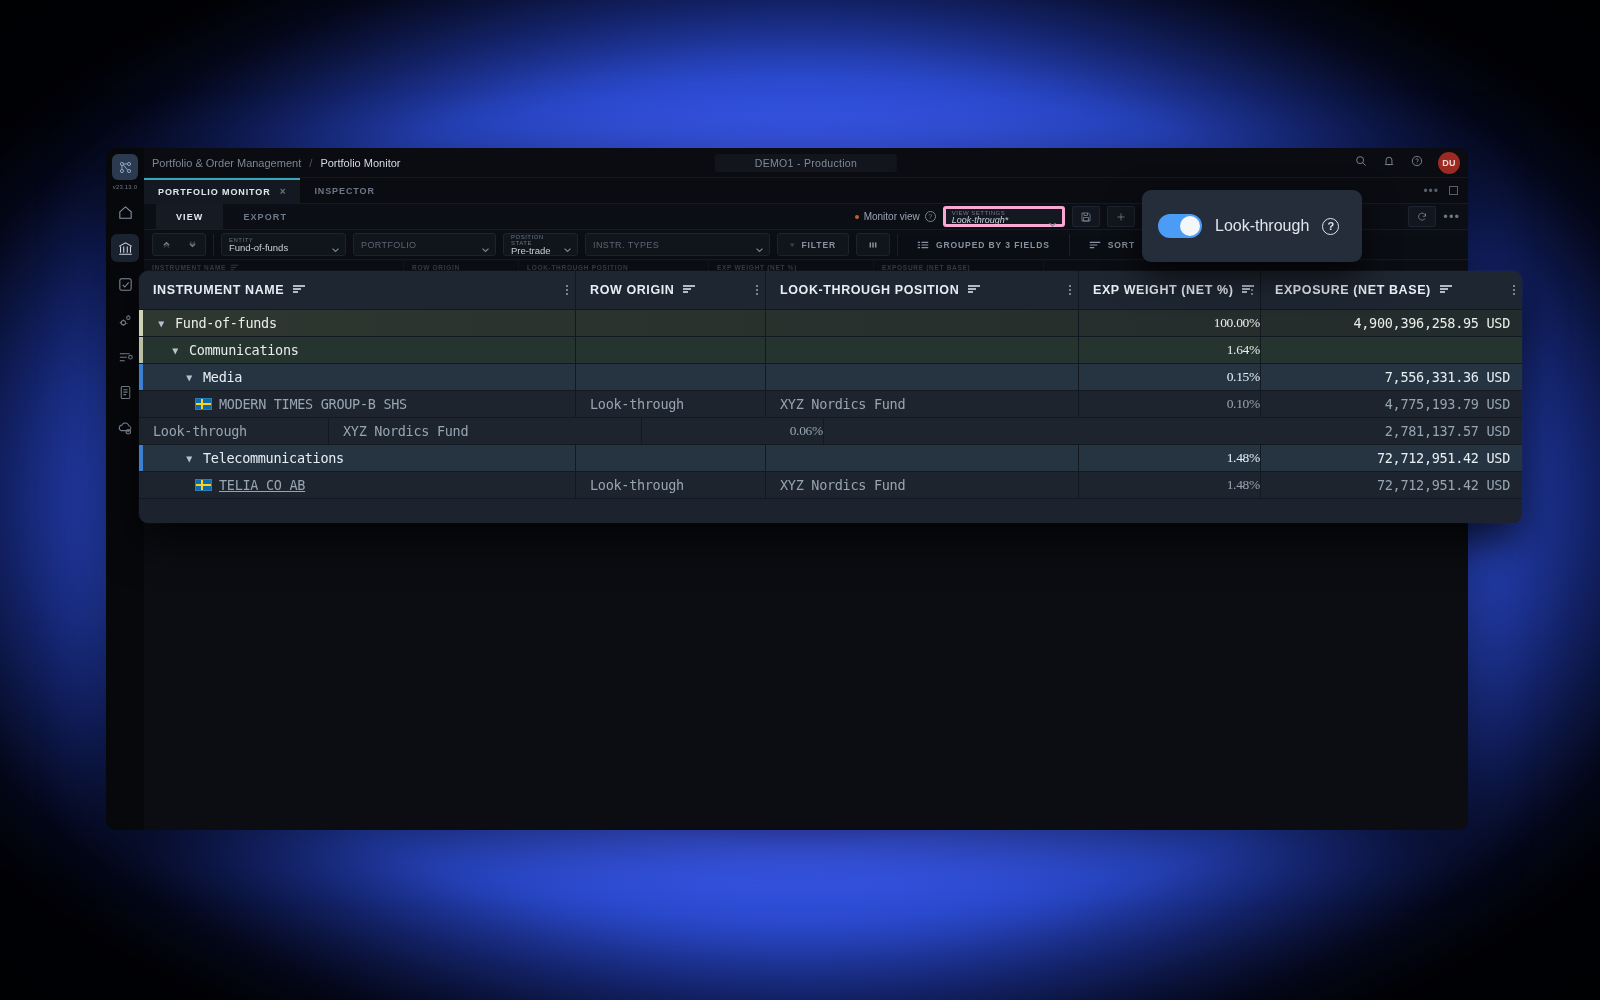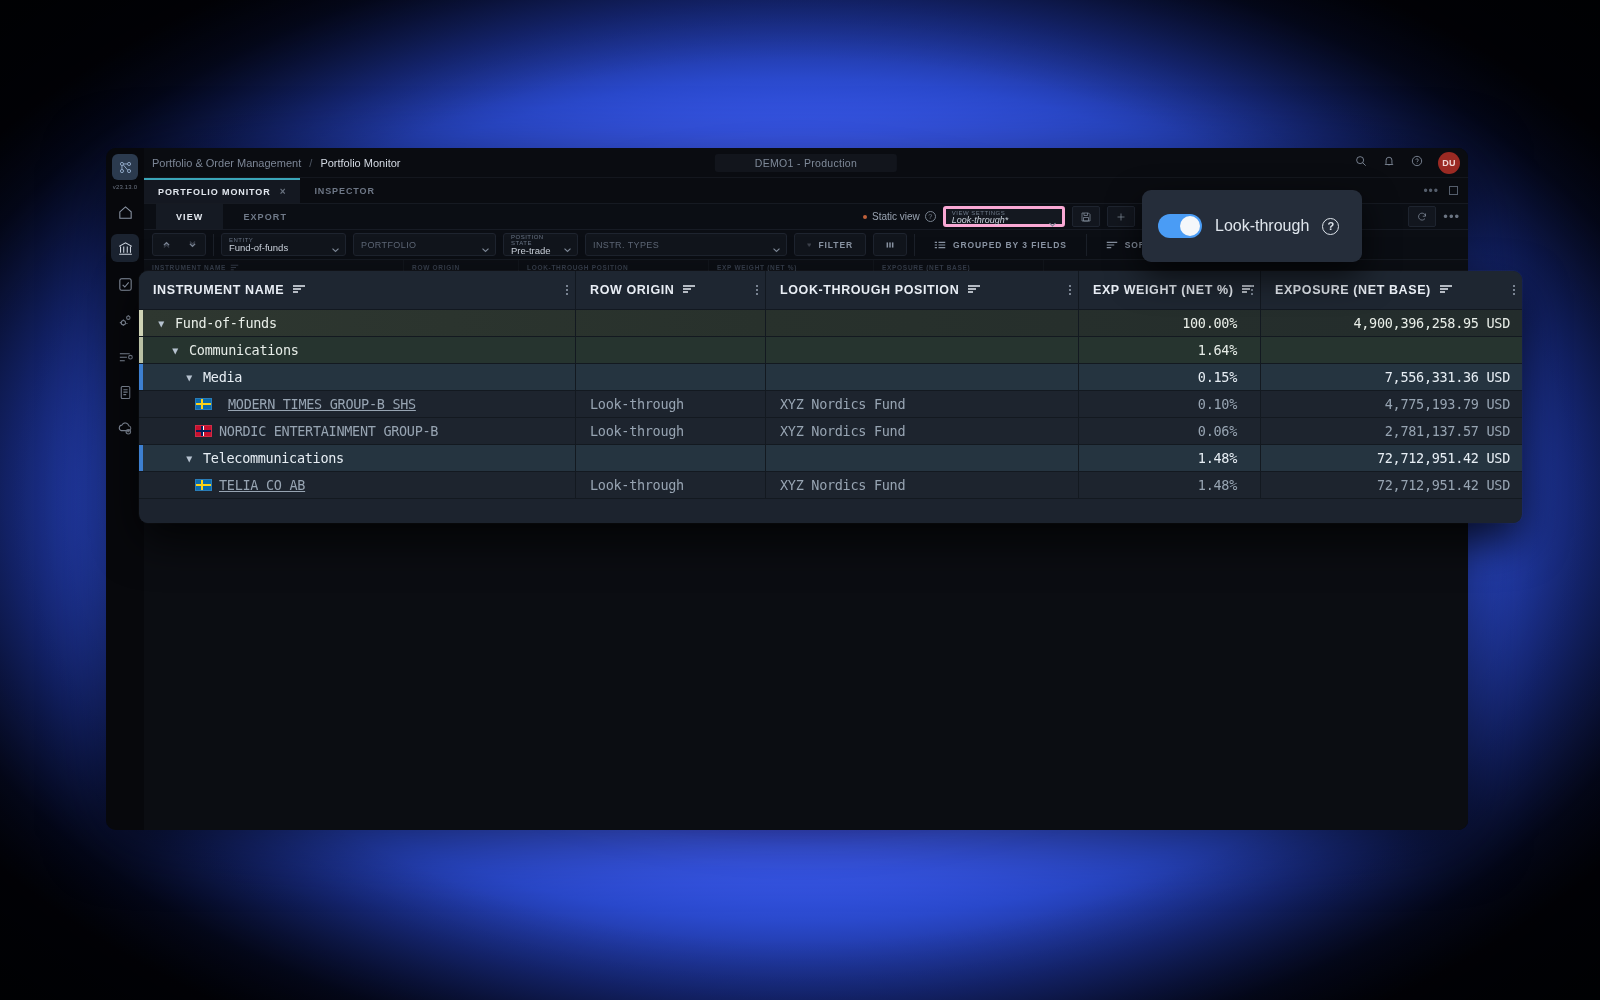--- a/index.html
+++ b/index.html
@@ -162,21 +162,21 @@
   .zh.divider { border-right:1px solid #121820; }
   .zrow { display:flex; height:27px; align-items:center; font-family:"DejaVu Sans Mono", monospace;
     font-size:13.5px; letter-spacing:-.3px; border-bottom:1px solid #131920; }
   .zrow.lvl0 { background: linear-gradient(90deg,#2e3730 0%, #28312c 45%, #232c2c 100%); color:#e9eee8; }
   .zrow.lvl1 { background:#26342f; color:#e7ede8; }
   .zrow.lvl2 { background:#253440; color:#e7eef4; }
   .zrow.leaf { background:#1d242e; color:#97a4b2; }
   .zc-name { flex:0 0 437px; display:flex; align-items:center; gap:0; padding-left:6px; white-space:nowrap; overflow:hidden; position:relative; border-right:1px solid #131920; height:100%; }
   .zc-origin { flex:0 0 190px; padding-left:14px; border-right:1px solid #131920; height:100%; display:flex; align-items:center; }
   .zc-pos { flex:0 0 313px; padding-left:14px; border-right:1px solid #131920; height:100%; display:flex; align-items:center; }
-  .zc-w { flex:0 0 182px; text-align:right; padding-right:23px; border-right:1px solid #131920; height:100%; display:flex; align-items:center; justify-content:flex-end; }
+  .zc-w { flex:0 0 182px; text-align:right; padding-right:0; border-right:1px solid #131920; height:100%; display:flex; align-items:center; justify-content:flex-end;font-family:Liberation Serif, serif; }
   .zc-exp { flex:1 1 auto; text-align:right; padding-right:12px; height:100%; display:flex; align-items:center; justify-content:flex-end; }
   .accent { position:absolute; left:0; top:0; bottom:0; width:4px; }
   .zcaret { width:16px; text-align:center; font-size:10px; color:#b6c2cf; flex:0 0 16px; }
   .zflag { width:17px; height:12px; flex:0 0 17px; margin-right:7px; border:.5px solid rgba(255,255,255,.12); }
   #zoom-strip-bottom { position:absolute; left:0; right:0; bottom:0; height:5px; background:#1c232e; }
 
   
   #lt-pop {
     position:absolute; left:1142px; top:190px; width:220px; height:72px;
     background:#252d3a; border-radius:9px;
@@ -315,21 +315,21 @@
         <span class="sq"></span>
       </div>
     </div>
 
     <div id="subtabs">
       <div class="sub-tab active">VIEW</div>
       <div class="sub-tab">EXPORT</div>
       <div id="subtabs-right">
         <div class="sv">
           <span class="dot"></span>
-          <span>Static view</span>
+          <span>Monitor view</span>
           <span class="q">?</span>
         </div>
         <div class="vs-select">
           <div class="lbl">VIEW SETTINGS</div>
           <div class="val">Look-through*</div>
           <span class="cv chev">
             <svg viewBox="0 0 12 12">
                 <path d="M2 4.2 L6 8 L10 4.2"></path>
               </svg>
           </span>
@@ -392,21 +392,21 @@
               <path d="M2 4.2 L6 8 L10 4.2"></path>
             </svg></span>
       </div>
       <div class="fsel" style="width:75px">
         <span class="lbl">POSITION STATE</span>
         <span class="val">Pre-trade</span>
         <span class="cv chev"><svg viewBox="0 0 12 12">
               <path d="M2 4.2 L6 8 L10 4.2"></path>
             </svg></span>
       </div>
-      <div class="fsel" style="width:202px">
+      <div class="fsel" style="width:185px">
         <span class="ph">INSTR. TYPES</span>
         <span class="cv chev"><svg viewBox="0 0 12 12">
               <path d="M2 4.2 L6 8 L10 4.2"></path>
             </svg></span>
       </div>
       <div class="tbtn" style="width:72px;justify-content:center">
         <svg viewBox="0 0 16 12">
             <path d="M1 2.5 H15 M3 6 H13 M5.5 9.5 H10.5"></path>
           </svg>
         <span>FILTER</span>
@@ -719,36 +719,28 @@
         </div>
         <div class="zc-origin"></div>
         <div class="zc-pos"></div>
         <div class="zc-w">0.15%</div>
         <div class="zc-exp">7,556,331.36 USD</div>
       </div>
       <div class="zrow leaf">
         <div class="zc-name">
           <span style="display: inline-block; flex: 0 0 50px;"></span>
           <span class="zflag f-se"></span>
-          <span style="margin-left: 9px; text-decoration: underline;">MODERN TIMES GROUP-B SHS</span>
+          <span style="margin-left: 0px;">MODERN TIMES GROUP-B SHS</span>
         </div>
         <div class="zc-origin">Look-through</div>
         <div class="zc-pos">XYZ Nordics Fund</div>
         <div class="zc-w">0.10%</div>
         <div class="zc-exp">4,775,193.79 USD</div>
       </div>
       <div class="zrow leaf">
-        <div class="zc-name">
-          <span style="display: inline-block; flex: 0 0 50px;"></span>
-          <span class="zflag f-no">
-            <span></span>
-            <em></em>
-          </span>
-          <span style="margin-left: 0px;">NORDIC ENTERTAINMENT GROUP-B</span>
-        </div>
         <div class="zc-origin">Look-through</div>
         <div class="zc-pos">XYZ Nordics Fund</div>
         <div class="zc-w">0.06%</div>
         <div class="zc-exp">2,781,137.57 USD</div>
       </div>
       <div class="zrow lvl2">
         <div class="zc-name">
           <span class="accent" style="background: rgb(61, 127, 208);"></span>
           <span style="display: inline-block; flex: 0 0 36px;"></span>
           <span class="zcaret">▼</span>

